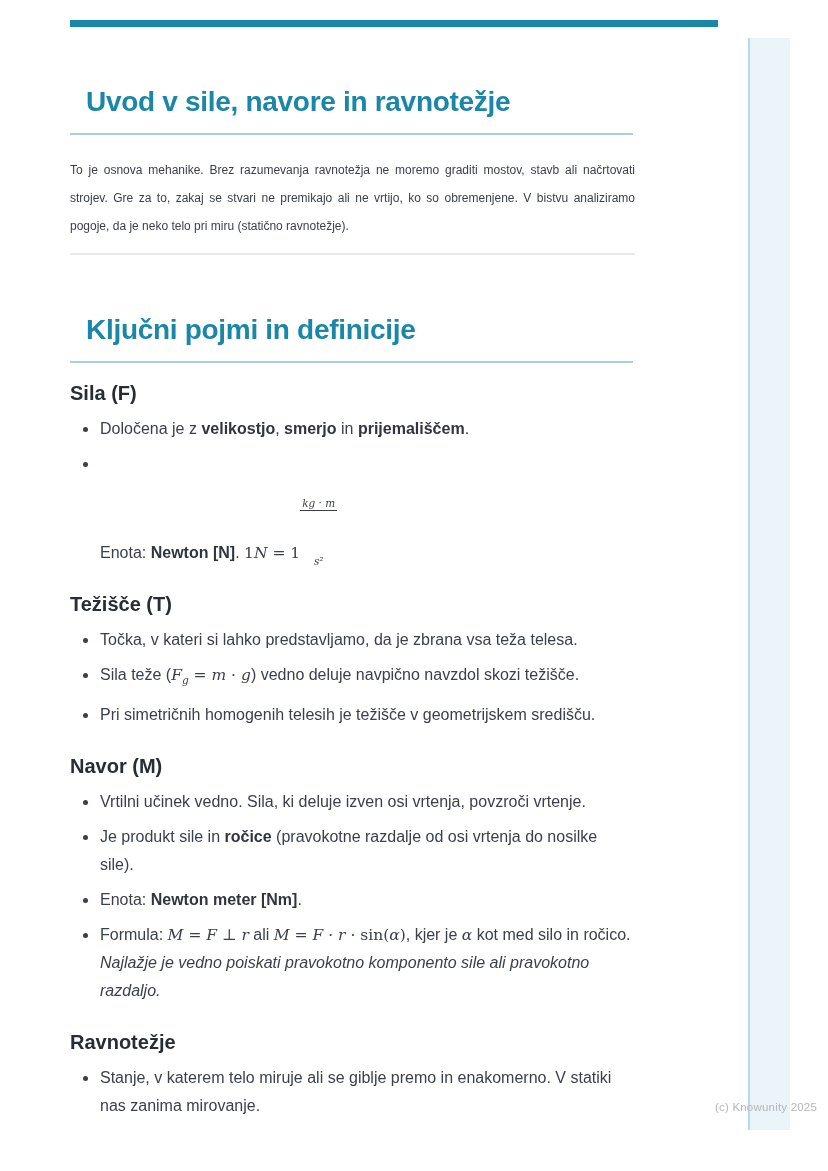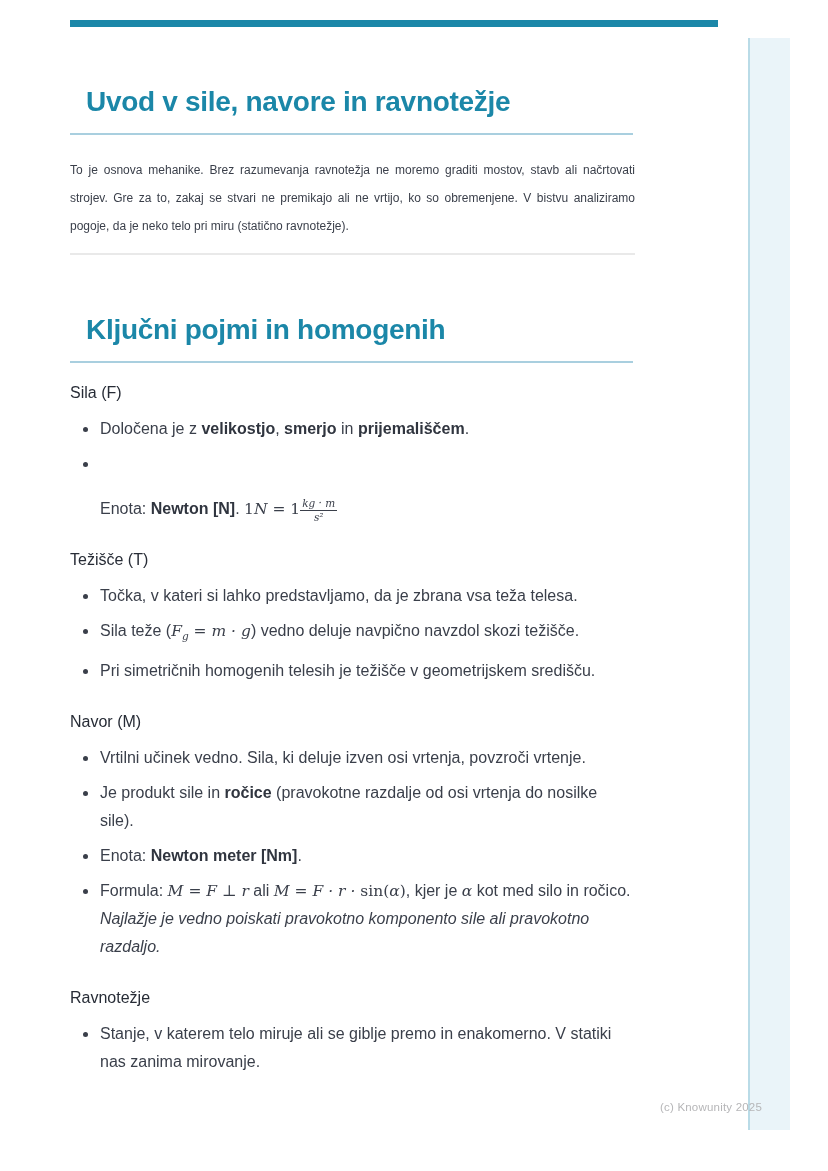--- a/index.html
+++ b/index.html
@@ -7,21 +7,21 @@
     width:828px;height:1171px;position:relative;overflow:hidden;
     background:#ffffff;
     font-family:"Liberation Sans","DejaVu Sans",sans-serif;
     color:#3a3f4a;
   }
   .accent-bar{
     position:absolute;left:748px;top:38px;width:40px;height:1092px;
     background:#eaf4f9;border-left:2px solid #b9dbe7;z-index:1;
   }
   .footer{
-    position:absolute;top:1101px;left:660px;z-index:3;
+    position:absolute;top:1101px;left:715px;z-index:3;
     font-size:11.5px;color:#b6b6b8;letter-spacing:0.2px;
   }
   .content{
     position:absolute;left:70px;top:0;width:565px;z-index:2;
   }
   h1{
     margin:0;padding-top:66px;
     font-size:44px;line-height:50px;font-weight:700;
     color:#1b87a8;letter-spacing:-1px;
   }
@@ -38,21 +38,21 @@
   }
   p.intro{
     margin:21px 0 0;font-size:12px;line-height:28px;
     text-align:justify;color:#3a3f4a;
   }
   .divider{
     margin-top:13px;width:565px;height:2px;background:#e9e9e9;
   }
   h3{
     margin:0;padding-top:20px;
-    font-size:16px;line-height:20px;font-weight:400;color:#272c36;
+    font-size:20px;line-height:20px;font-weight:700;color:#272c36;
   }
   ul.bullets{
     list-style:none;margin:12px 0 0;padding:0;
   }
   ul.bullets li{
     position:relative;padding-left:30px;margin-bottom:7px;
     font-size:16px;line-height:28px;
   }
   ul.bullets li::before{
     content:"";position:absolute;left:13px;top:12px;
@@ -61,21 +61,21 @@
   b,.bold{font-weight:700;color:#30353f;text-align:center;}
   .math{font-family:"DejaVu Serif",serif;font-style:italic;font-size:15.5px;}
   .math .up{font-style:normal;}
   .math sub{font-size:0.68em;font-style:italic;}
   .frac{
     display:inline-block;vertical-align:-0.65em;text-align:center;
     font-family:"DejaVu Serif",serif;font-style:italic;
     font-size:10.5px;line-height:1.05;
   }
   .frac .num{display:block;border-bottom:1px solid #3a3f4a;padding:0 2px 1px;margin-top:48px;}
-  .frac .den{display:block;padding-top:1px;}
+  .frac .den{display:block;padding-top:1px;margin-top:44px;}
   .note{font-style:italic;}
 </style>
 </head>
 <body>
 
 <div class="accent-bar"></div>
 <div class="footer">(c) Knowunity 2025</div>
 
 <div class="content">
 
@@ -83,21 +83,21 @@
 
   <div>
     <h2>Uvod v sile, navore in ravnotežje</h2>
     <div class="h2-rule"></div>
     <p class="intro">To je osnova mehanike. Brez razumevanja ravnotežja ne moremo graditi mostov, stavb ali načrtovati strojev. Gre za to, zakaj se stvari ne premikajo ali ne vrtijo, ko so obremenjene. V bistvu analiziramo pogoje, da je neko telo pri miru (statično ravnotežje).</p>
   </div>
 
   <div class="divider"></div>
 
   <div>
-    <h2>Ključni pojmi in homogenih</h2>
+    <h2>Ključni pojmi in definicije</h2>
     <div class="h2-rule"></div>
 
     <h3>Sila (F)</h3>
     <ul class="bullets">
       <li>
         <span>Določena je z </span><b>velikostjo</b><span>, </span><b>smerjo</b><span> in </span><b>prijemališčem</b><span>.</span>
       </li>
       <li>
         <span>Enota: </span><b>Newton [N]</b><span>. </span><span class="math"><span class="up">1</span><span>N</span><span class="up"> = </span><span class="up">1</span><span class="frac"><span class="num">kg · m</span><span class="den">s²</span></span></span>
       </li>

